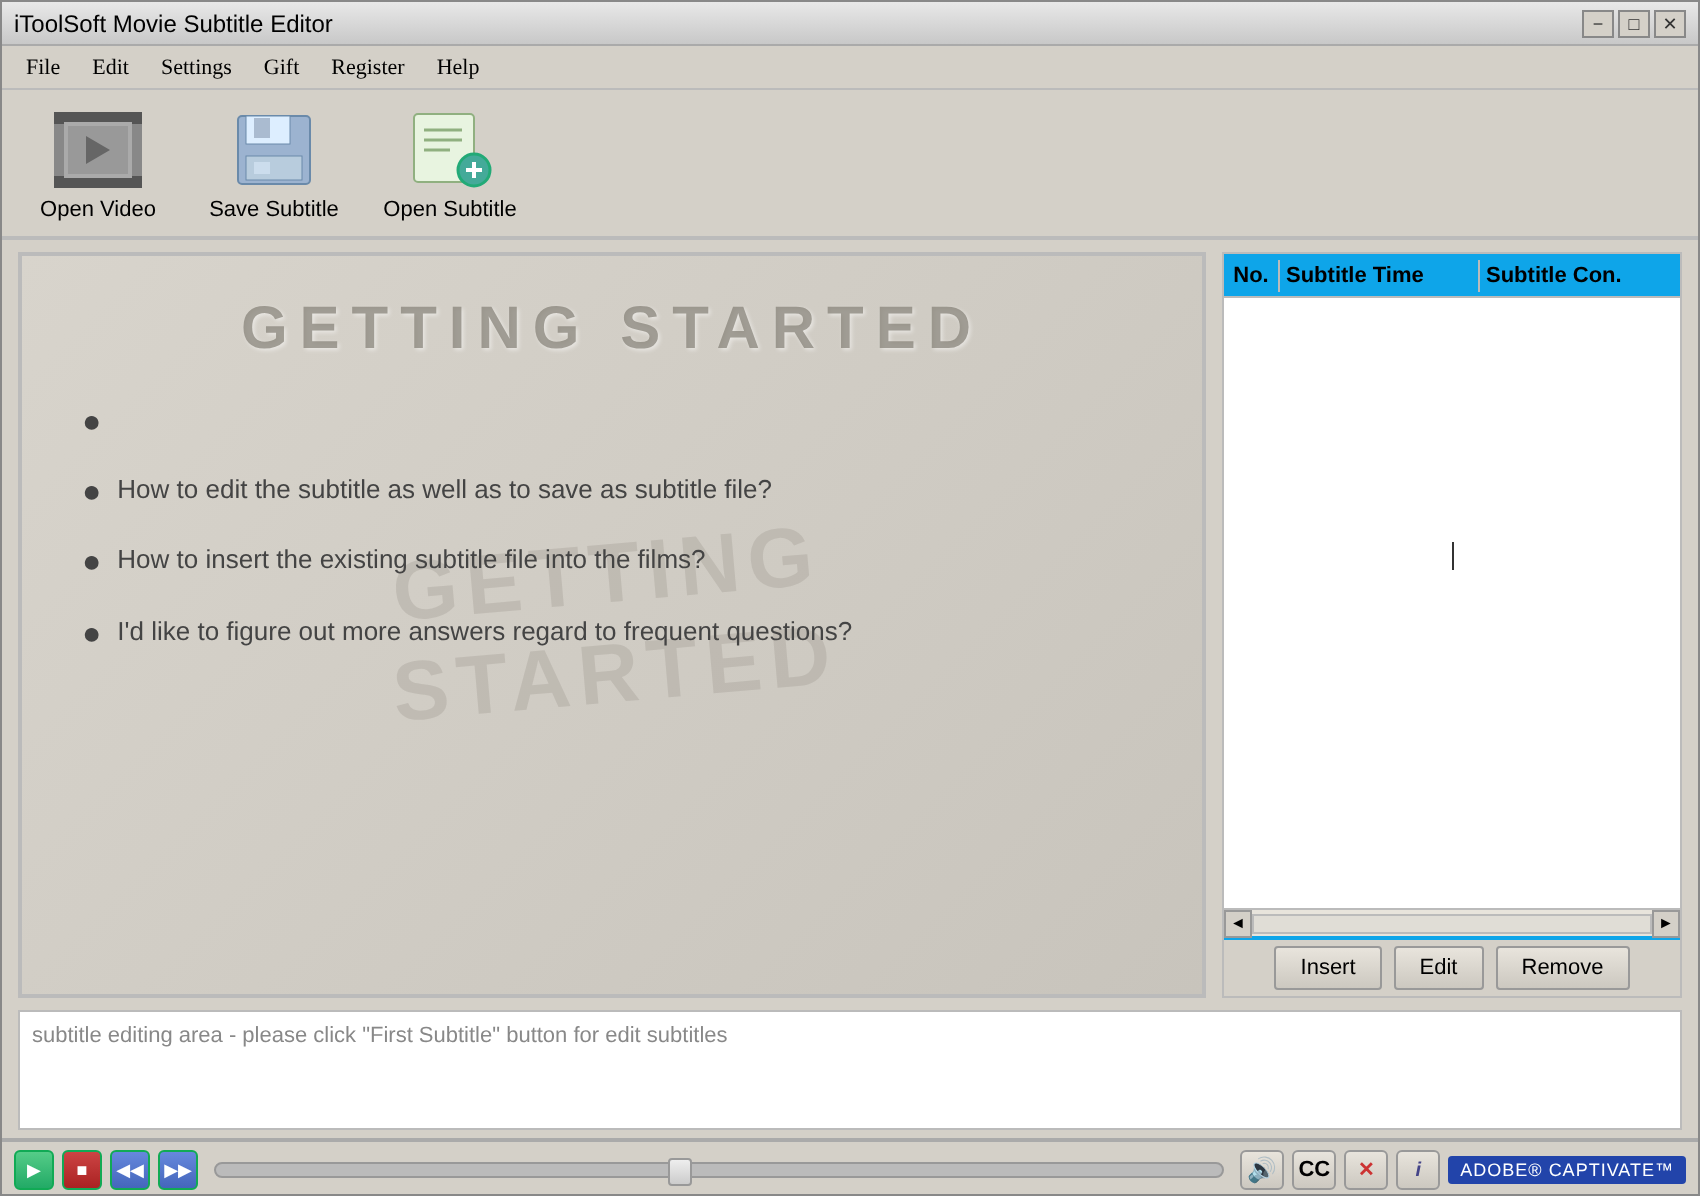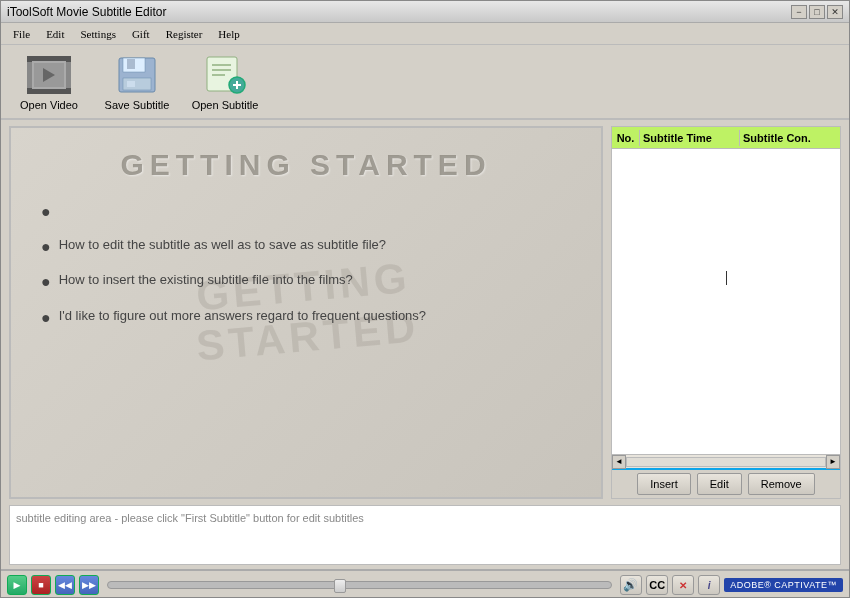--- a/index.html
+++ b/index.html
@@ -165,21 +165,21 @@
     #subtitle-panel {
       width: 230px;
       background: white;
       border: 1px solid #bbb;
       margin: 6px 8px 6px 4px;
       display: flex;
       flex-direction: column;
     }
     #subtitle-table-header {
       display: flex;
-      background: #bef264;
+      background: #0ea5e9;
       border-bottom: 1px solid #bbb;
       height: 22px;
       align-items: center;
     }
     .col-no {
       width: 28px;
       border-right: 1px solid #bbb;
       padding: 2px 3px;
       font-size: 11px;
       font-weight: bold;

